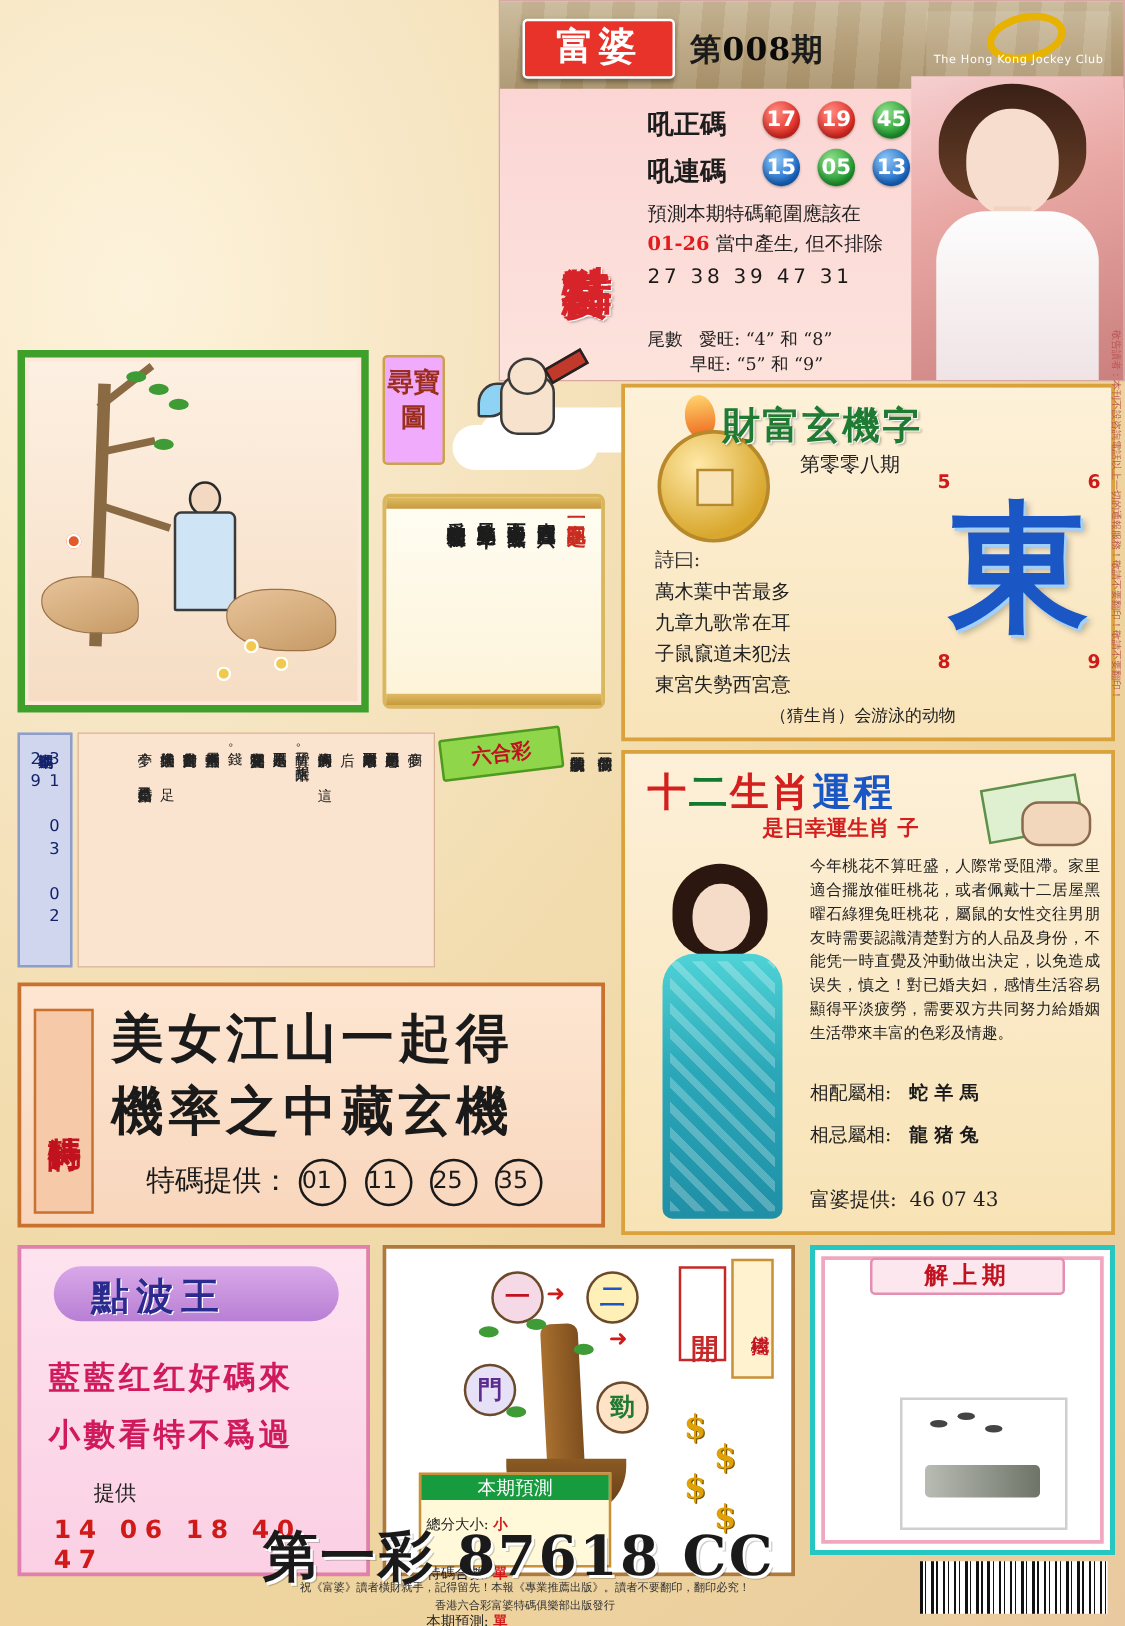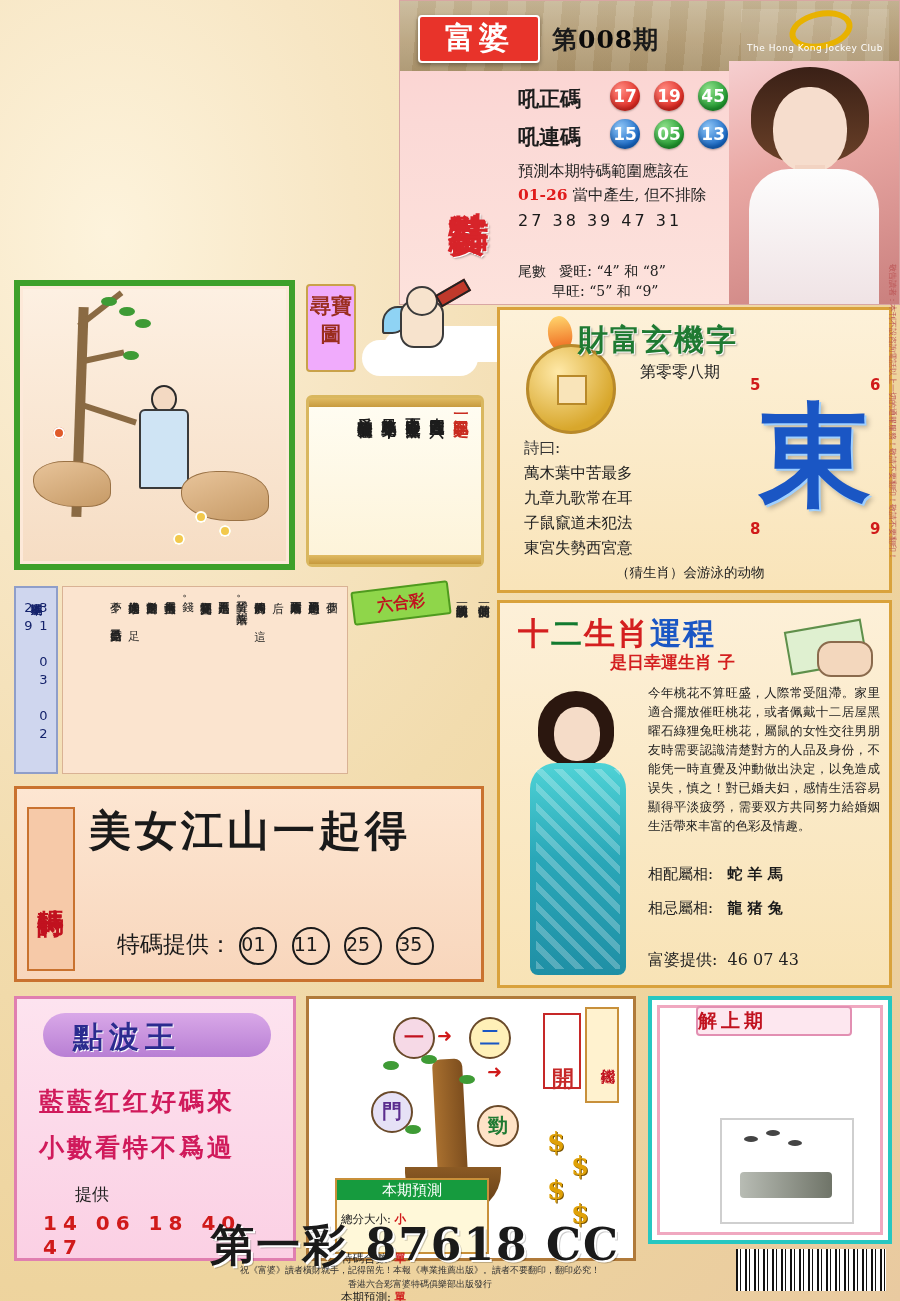--- a/index.html
+++ b/index.html
@@ -204,21 +204,21 @@
       text-shadow:1px 1px 0 #7a5400;}
   #mt-panel{position:absolute;left:26px;bottom:4px;width:150px;height:72px;background:#fff8d9;border:2px solid #c8903a;}
   #mt-panel .hd{background:#169b3e;color:#fff;font-size:15px;text-align:center;line-height:20px;font-family:"DejaVu Serif",serif;}
   #mt-panel .r{font-size:11.5px;color:#222;padding:12px 4px;font-family:"DejaVu Serif",serif;}
   #mt-panel .r b{color:#d01a1a;}
 
   
   #jieshang{left:648px;top:996px;width:244px;height:248px;background:#ffffff;border:4px solid #27c7c1;}
   #jieshang .inner{position:absolute;inset:5px;border:3px solid #f0a8c0;}
   #jieshang .t{position:absolute;left:44px;top:6px;width:152px;height:26px;background:#fde7ef;border:2px solid #e28fb2;
-      border-radius:4px;color:#c1121f;font-size:19px;font-weight:bold;line-height:24px;
+      border-radius:4px;color:#c1121f;font-size:19px;font-weight:bold;text-align:center;line-height:24px;
       font-family:"DejaVu Serif",serif;letter-spacing:4px;}
   #jieshang .pic{position:absolute;left:68px;top:118px;width:130px;height:102px;border:2px solid #cfcfcf;background:#fff;}
   #jieshang .pic .ink{position:absolute;left:18px;top:52px;width:92px;height:26px;background:linear-gradient(90deg,#b8bcb4,#6f7468);
       border-radius:4px;}
   #jieshang .pic .bird{position:absolute;width:14px;height:6px;border-radius:50%;background:#444;}
 
   
   #watermark{left:0;top:1216px;width:620px;height:52px;text-align:right;}
   #watermark .txt{font-size:44px;font-weight:bold;color:#1a1a1a;font-family:"DejaVu Serif",serif;
       text-shadow:2px 2px 0 #fff,3px 3px 0 rgba(0,0,0,.2);letter-spacing:2px;}
@@ -402,20 +402,21 @@
     </div>
     <div class="provide">
       <span>富婆提供:</span>
       &nbsp;<span>46 07 43</span>
     </div>
   </div>
 
   <div class="box" id="temashi">
     <div class="lbl">特碼詩</div>
     <div class="l1">美女江山一起得</div>
+    <div class="l2">機率之中藏玄機</div>
     <div class="provide">
       <span>特碼提供：</span>
       <span class="circ">01</span>
       <span class="circ">11</span>
       <span class="circ">25</span>
       <span class="circ">35</span>
     </div>
   </div>
 
   <div class="box" id="dianbo">

